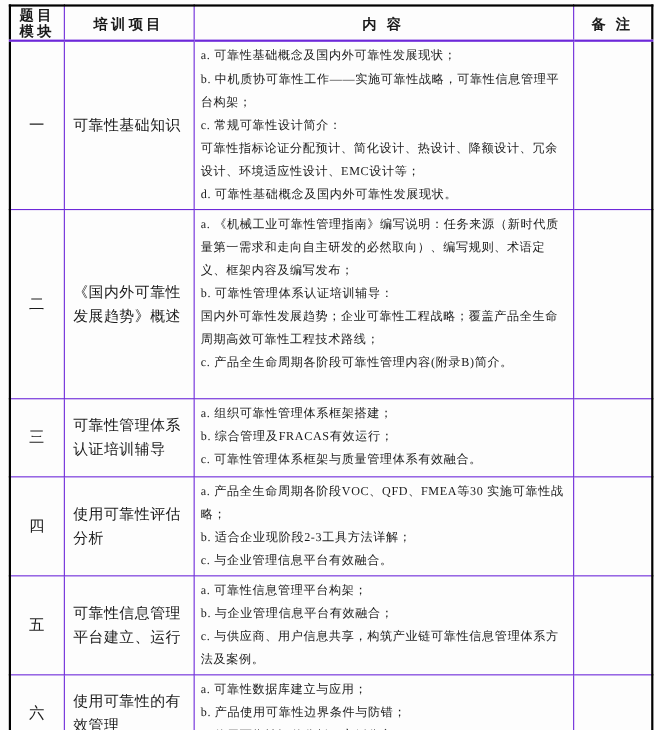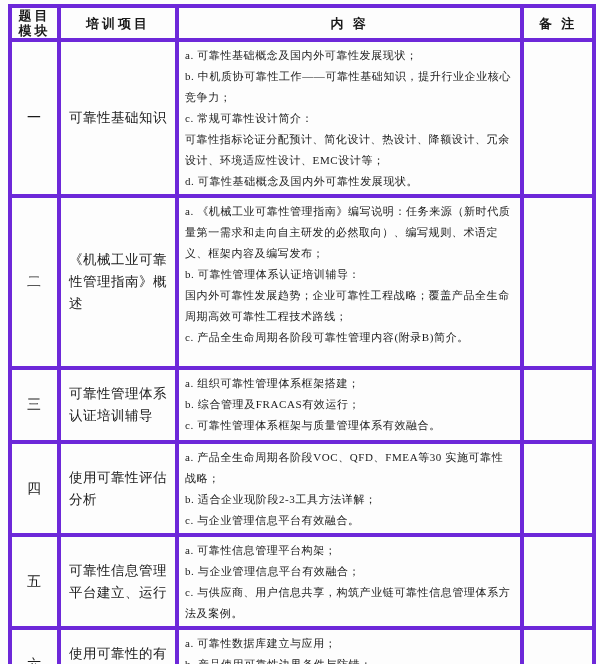--- a/index.html
+++ b/index.html
@@ -24,21 +24,21 @@
     border-collapse: collapse;
     border: 2px solid #000;
     border-bottom: none;
   }
   col.c1 { width: 49px; }
   col.c2 { width: 118px; }
   col.c3 { width: 345px; }
   col.c4 { width: 72px; }
 
   th, td {
-    border: 4px solid #6d28d9;
+    border: 1px solid #6d28d9;
     padding: 0;
     box-sizing: border-box;
     overflow: hidden;
     font-family: Liberation Serif, serif;
   }
   thead th {
     border-bottom-width: 2px;
     height: 32px;
     font-size: 13px;
     font-weight: bold;
@@ -100,30 +100,30 @@
         <th>内 容</th>
         <th>备 注</th>
       </tr>
     </thead>
     <tbody>
       <tr class="r1">
         <td class="module-cell">一</td>
         <td class="project-cell">可靠性基础知识</td>
         <td class="content-cell">
             <div class="content-line">a. 可靠性基础概念及国内外可靠性发展现状；</div>
-            <div class="content-line">b. 中机质协可靠性工作——可靠性基础知识，提升行业企业核心竞争力；</div>
+            <div class="content-line">b. 中机质协可靠性工作——实施可靠性战略，可靠性信息管理平台构架；</div>
             <div class="content-line">c. 常规可靠性设计简介：</div>
             <div class="content-line">可靠性指标论证分配预计、简化设计、热设计、降额设计、冗余设计、环境适应性设计、EMC设计等；</div>
             <div class="content-line">d. 可靠性基础概念及国内外可靠性发展现状。</div>
           </td>
         <td class="remark-cell"></td>
       </tr>
       <tr class="r2">
         <td class="module-cell">二</td>
-        <td class="project-cell">《机械工业可靠性管理指南》概述</td>
+        <td class="project-cell">《国内外可靠性发展趋势》概述</td>
         <td class="content-cell">
             <div class="content-line">a. 《机械工业可靠性管理指南》编写说明：任务来源（新时代质量第一需求和走向自主研发的必然取向）、编写规则、术语定义、框架内容及编写发布；</div>
             <div class="content-line">b. 可靠性管理体系认证培训辅导：</div>
             <div class="content-line">国内外可靠性发展趋势；企业可靠性工程战略；覆盖产品全生命周期高效可靠性工程技术路线；</div>
             <div class="content-line">c. 产品全生命周期各阶段可靠性管理内容(附录B)简介。</div>
           </td>
         <td class="remark-cell"></td>
       </tr>
       <tr class="r3">
         <td class="module-cell">三</td>

